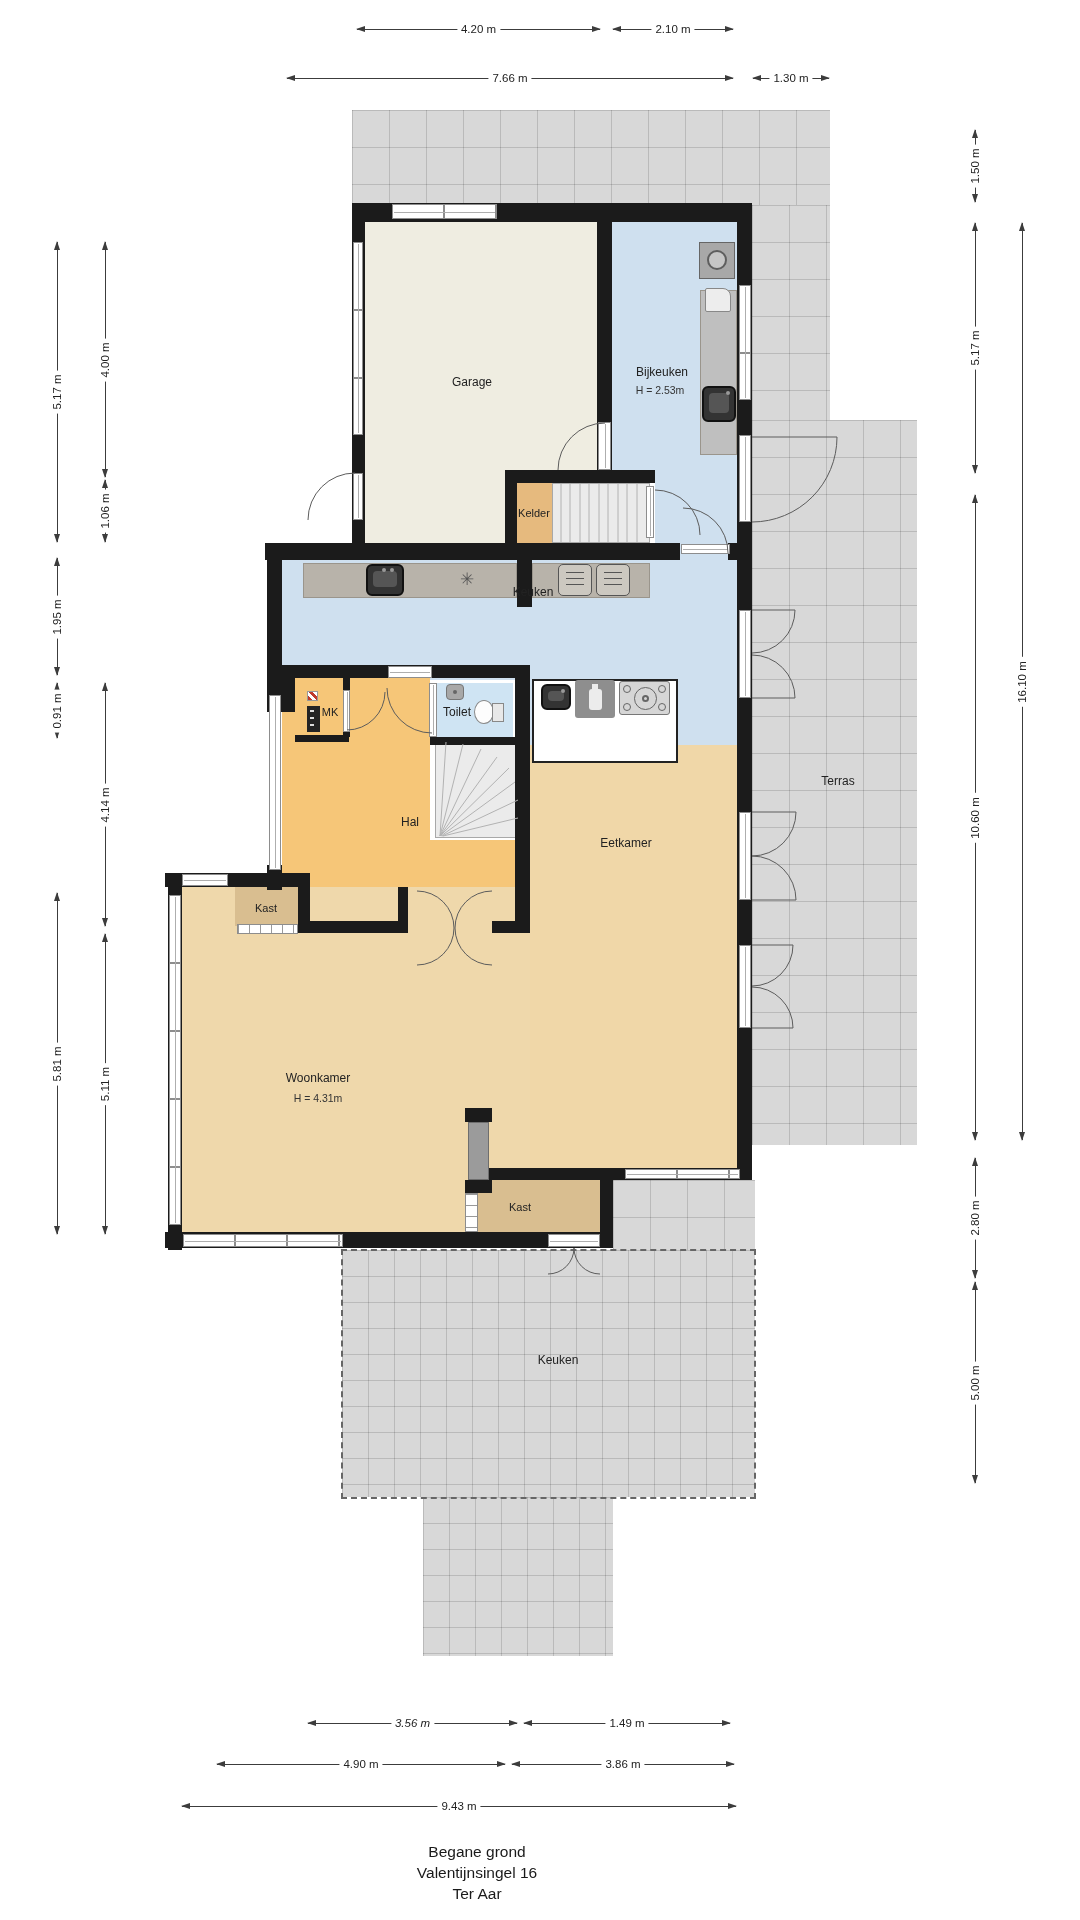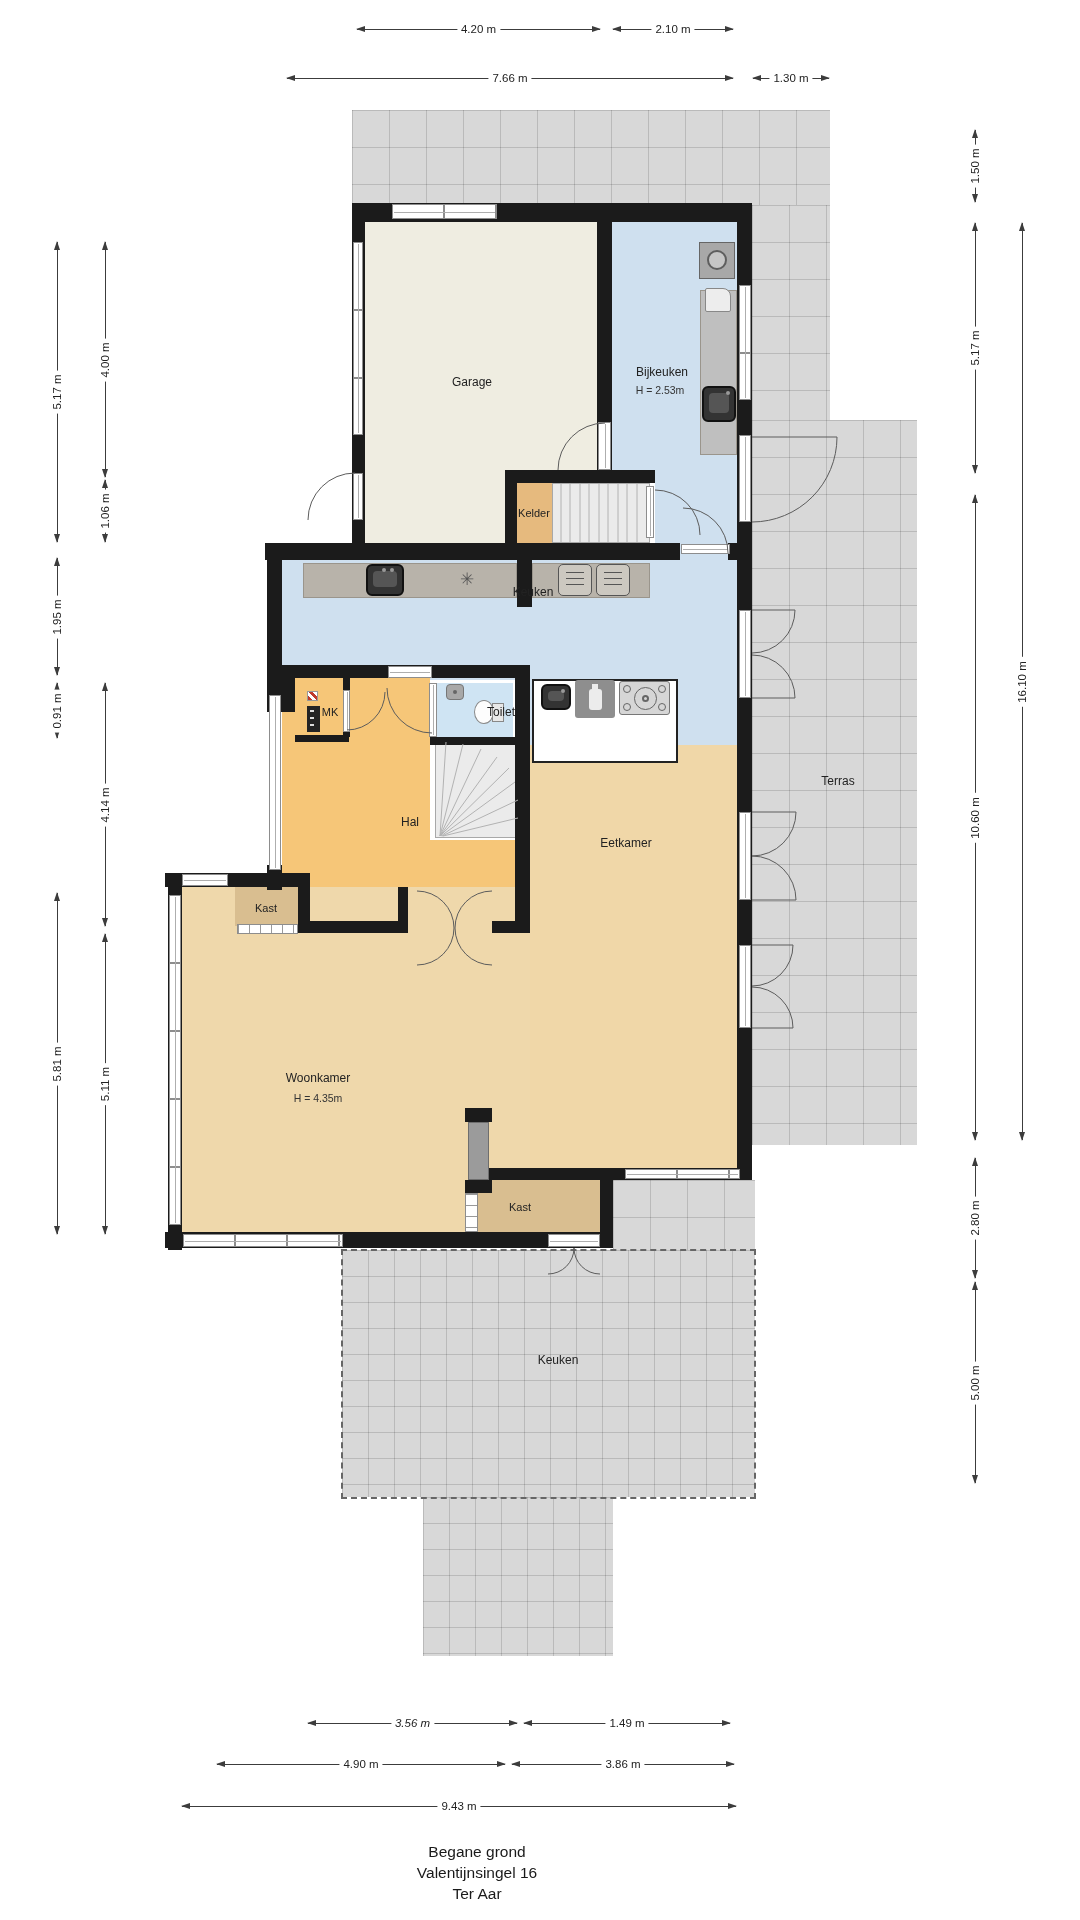--- a/index.html
+++ b/index.html
@@ -204,27 +204,27 @@
       <path d="M440 836L446 742M440 836L463 744M440 836L481 749M440 836L497 757M440 836L509 768M441 836L515 782M442 836L518 800M443 836L518 818"></path>
     </g>
   </svg>
 
   <div class="lbl" style="left:472px;top:382px;">Garage</div>
   <div class="lbl" style="left:662px;top:372px;">Bijkeuken</div>
   <div class="lbl lbl-sm" style="left:660px;top:390px;">H = 2.53m</div>
   <div class="lbl" style="left:534px;top:513px;font-size:11px;">Kelder</div>
   <div class="lbl" style="left:527px;top:592px;padding-left:12px;">Keuken</div>
   <div class="lbl" style="left:330px;top:712px;font-size:11px;">MK</div>
-  <div class="lbl" style="left:457px;top:712px;margin-left:44px;">Toilet</div>
+  <div class="lbl" style="left:457px;top:712px;">Toilet</div>
   <div class="lbl" style="left:410px;top:822px;">Hal</div>
   <div class="lbl" style="left:626px;top:843px;">Eetkamer</div>
   <div class="lbl" style="left:838px;top:781px;">Terras</div>
   <div class="lbl" style="left:266px;top:908px;font-size:11px;">Kast</div>
   <div class="lbl" style="left:318px;top:1078px;">Woonkamer</div>
-  <div class="lbl lbl-sm" style="left:318px;top:1098px;">H = 4.35m</div>
+  <div class="lbl lbl-sm" style="left:318px;top:1098px;">H = 4.31m</div>
   <div class="lbl" style="left:520px;top:1207px;font-size:11px;">Kast</div>
   <div class="lbl" style="left:558px;top:1360px;">Keuken</div>
 
   <div class="dim-h" style="left:357px;top:29px;width:243px;">
     <i class="arrow ar-l"></i>
       <i class="arrow ar-r"></i>
       <span class="dlab">4.20 m</span>
     </div>
   <div class="dim-h" style="left:613px;top:29px;width:120px;">
     <i class="arrow ar-l"></i>

